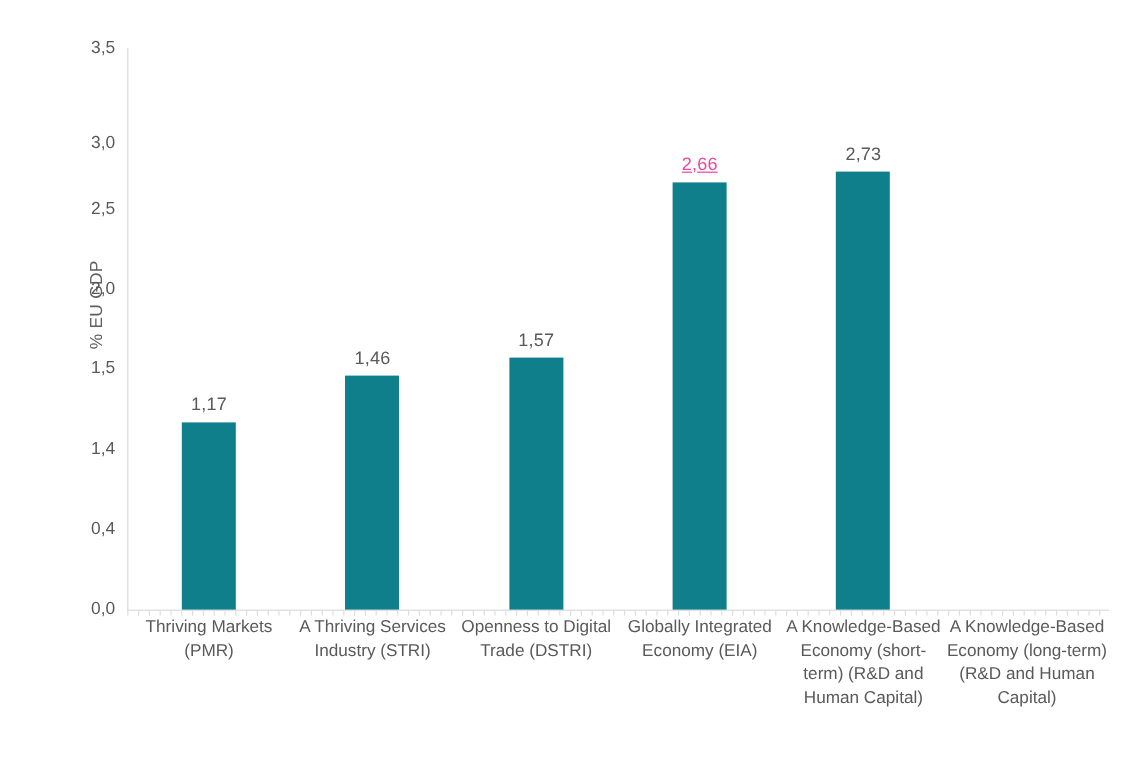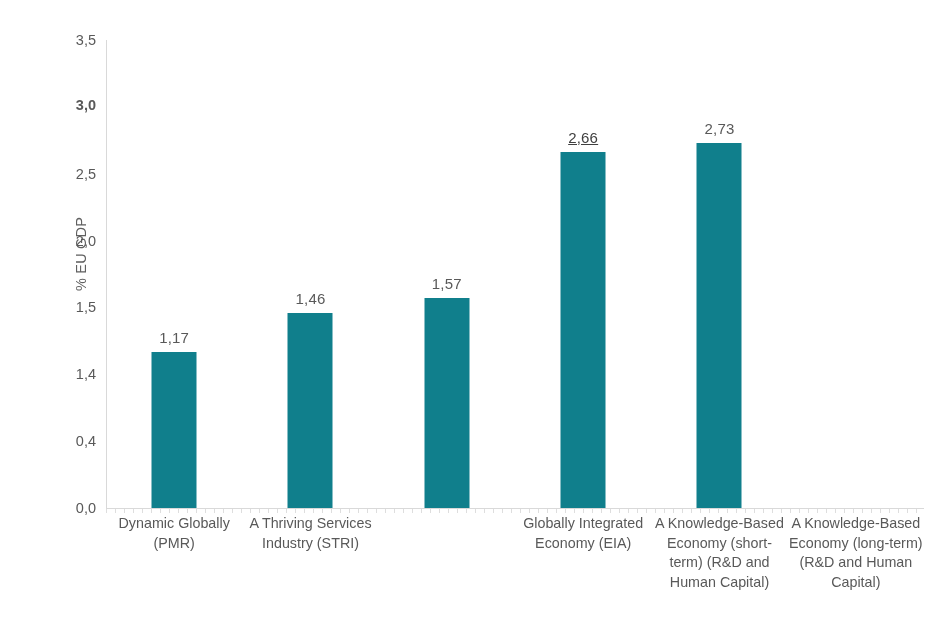--- a/index.html
+++ b/index.html
@@ -154,21 +154,21 @@
     <span class="vtext">% EU GDP</span>
   </div>
 
   <div id="y-ticks">
       <div class="y-tick-label" style="top: 508px;">0,0</div>
       <div class="y-tick-label" style="top: 441.143px;">0,4</div>
       <div class="y-tick-label" style="top: 374.286px;">1,4</div>
       <div class="y-tick-label" style="top: 307.429px;">1,5</div>
       <div class="y-tick-label" style="top: 240.571px;">2,0</div>
       <div class="y-tick-label" style="top: 173.714px;">2,5</div>
-      <div class="y-tick-label" style="top: 105px; font-weight: bold;">3,0</div>
+      <div class="y-tick-label" style="top: 119px;">3,0</div>
       <div class="y-tick-label" style="top: 40px;">3,5</div>
     </div>
 
   <div id="y-axis-line"></div>
   <div id="x-axis-line"></div>
   <div id="x-minor-ticks">
       <div class="x-minor-tick" style="left: 0px;"></div>
       <div class="x-minor-tick" style="left: 9px;"></div>
       <div class="x-minor-tick" style="left: 18px;"></div>
       <div class="x-minor-tick" style="left: 27px;"></div>
@@ -269,29 +269,30 @@
       <div class="bar-group" style="left: 136.333px; width: 136.333px;">
         <div class="bar-rect" style="height: 195.223px; background: rgb(16, 127, 140);"></div>
         <div class="bar-value" style="bottom: 201.223px; color: rgb(89, 89, 89);">1,46</div>
       </div>
       <div class="bar-group" style="left: 272.667px; width: 136.333px;">
         <div class="bar-rect" style="height: 209.931px; background: rgb(16, 127, 140);"></div>
         <div class="bar-value" style="bottom: 215.931px; color: rgb(89, 89, 89);">1,57</div>
       </div>
       <div class="bar-group" style="left: 409px; width: 136.333px;">
         <div class="bar-rect" style="height: 355.68px; background: rgb(16, 127, 140);"></div>
-        <div class="bar-value" style="bottom: 361.68px; color: #404040; text-decoration: underline;">2,66</div>
+        <div class="bar-value" style="bottom: 361.68px; color: #ec4899; text-decoration: underline;">2,66</div>
       </div>
       <div class="bar-group" style="left: 545.333px; width: 136.333px;">
         <div class="bar-rect" style="height: 365.04px; background: rgb(16, 127, 140);"></div>
         <div class="bar-value" style="bottom: 371.04px; color: rgb(89, 89, 89);">2,73</div>
       </div>
     </div>
 
   <div id="category-labels">
-      <div class="cat-label" style="left: 0px; width: 136.333px;">Dynamic Globally (PMR)</div>
+      <div class="cat-label" style="left: 0px; width: 136.333px;">Thriving Markets (PMR)</div>
       <div class="cat-label" style="left: 136.333px; width: 136.333px;">A Thriving Services Industry (STRI)</div>
+      <div class="cat-label" style="left: 272.667px; width: 136.333px;">Openness to Digital Trade (DSTRI)</div>
       <div class="cat-label" style="left: 409px; width: 136.333px;">Globally Integrated Economy (EIA)</div>
       <div class="cat-label" style="left: 545.333px; width: 136.333px;">A Knowledge-Based Economy (short-term) (R&amp;D and Human Capital)</div>
       <div class="cat-label" style="left: 681.667px; width: 136.333px;">A Knowledge-Based Economy (long-term) (R&amp;D and Human Capital)</div>
     </div>
 
 </div>
 
 </body></html>

